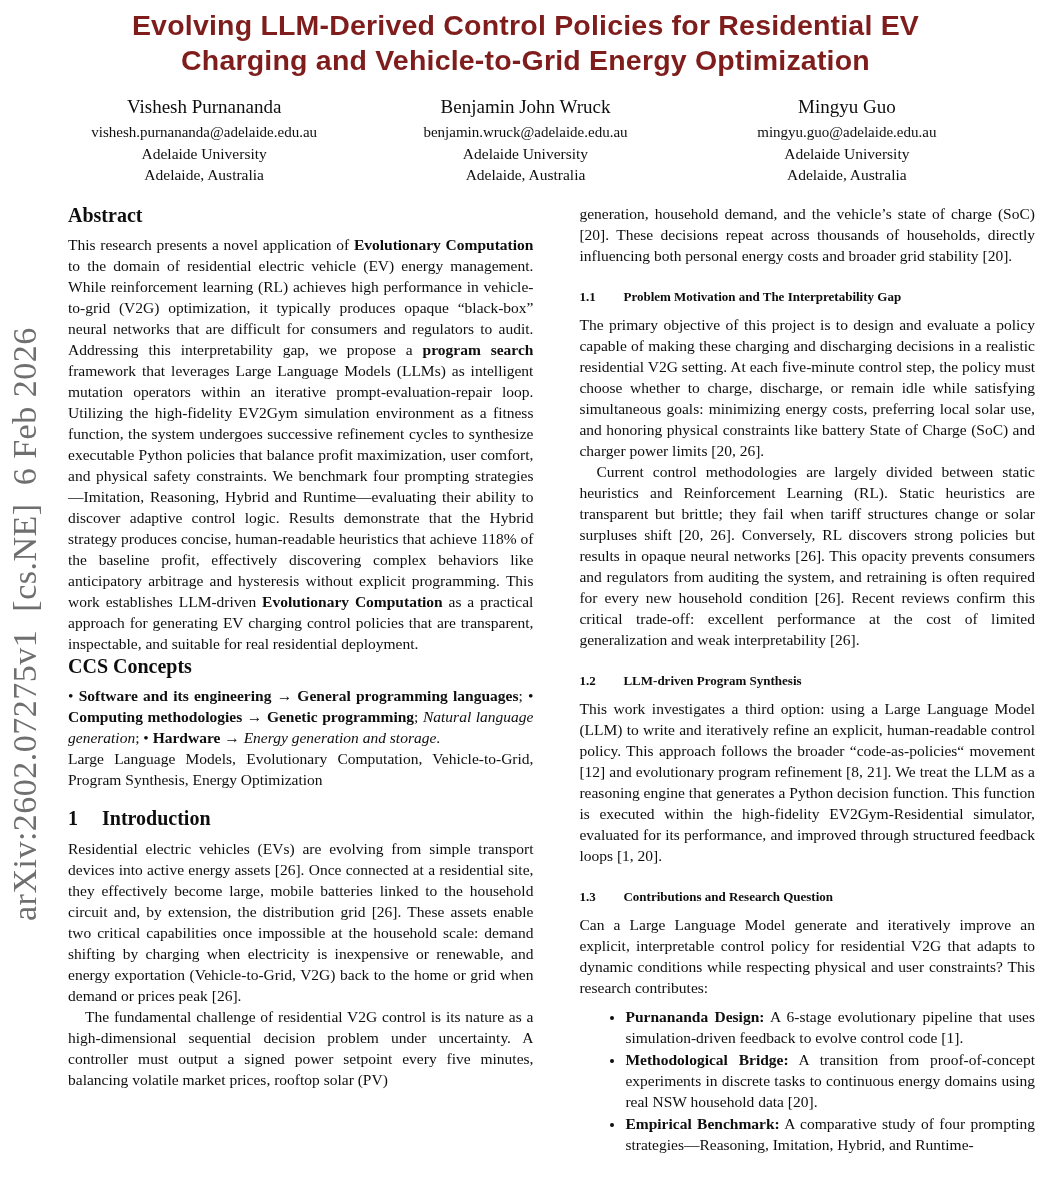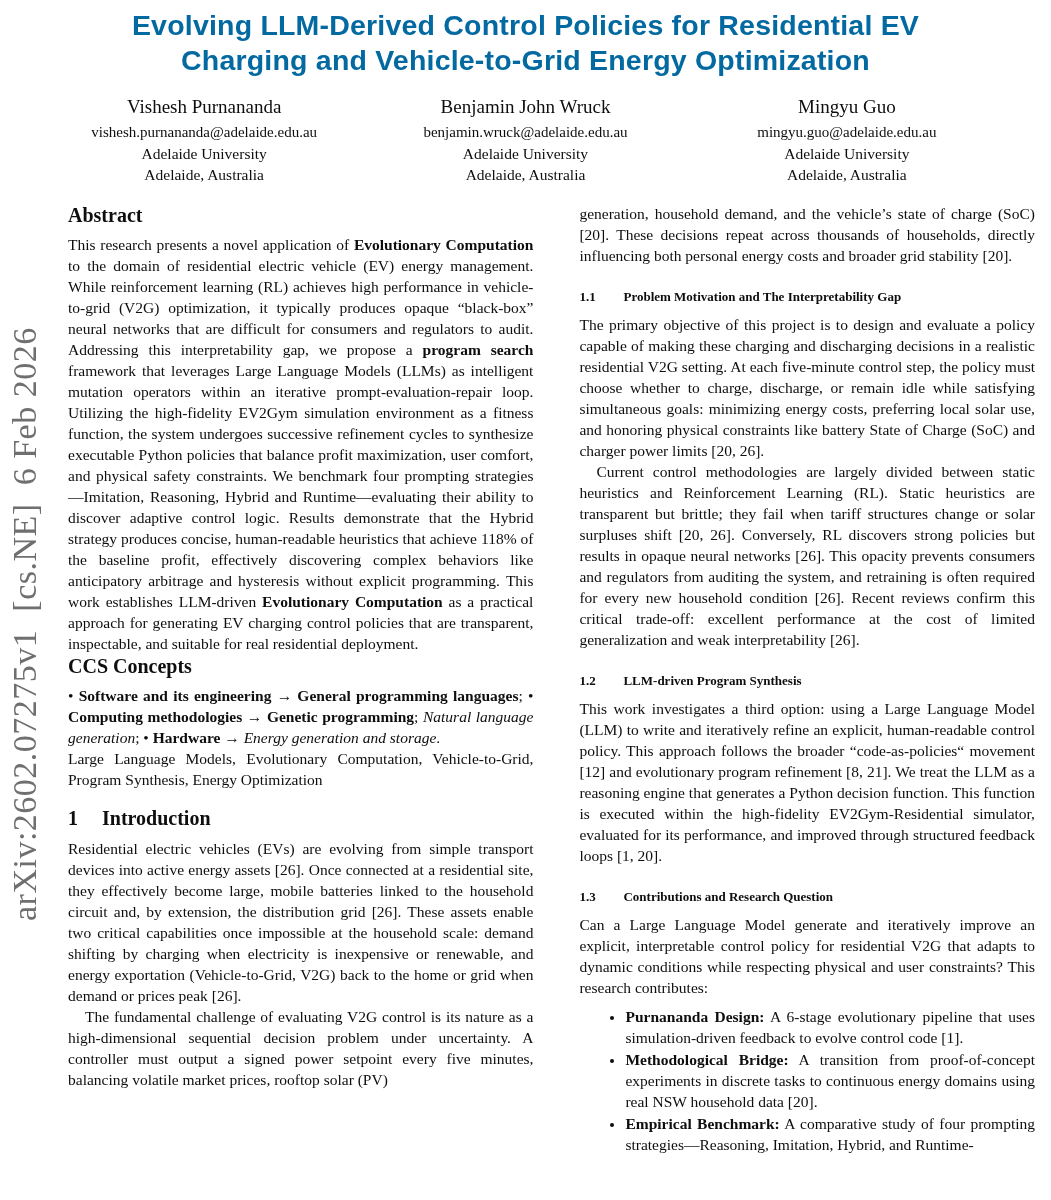--- a/index.html
+++ b/index.html
@@ -31,21 +31,21 @@
   .header { padding-top: 8px; }
   .title {
     width: 920px;
     margin: 0 auto;
     text-align: center;
     font-family: "Liberation Sans", "DejaVu Sans", sans-serif;
     font-weight: bold;
     font-size: 28.5px;
     line-height: 1.22;
     letter-spacing: 0.2px;
-    color: #0369a1;
+    color: #7f1d1d;
   }
   .authors {
     display: flex;
     justify-content: space-between;
     width: 952px;
     margin: 16px auto 0 auto;
     gap: 12px;
   }
   .author {
     flex: 1;
@@ -140,21 +140,21 @@
       <h2 class="abs-head mid">CCS Concepts</h2>
       <p class="just"><span>• </span><b>Software and its engineering</b><b> → </b><b>General programming languages</b><span>; • </span><b>Computing methodologies</b><b> → </b><b>Genetic programming</b><span>; </span><i>Natural language generation</i><span>; • </span><b>Hardware</b><b> → </b><i>Energy generation and storage</i><span>.</span></p>
 
       <p class="just">Large Language Models, Evolutionary Computation, Vehicle-to-Grid, Program Synthesis, Energy Optimization</p>
 
       <h2 class="numbered">
         <span class="num">1</span>
         <span class="t">Introduction</span>
       </h2>
       <p class="just">Residential electric vehicles (EVs) are evolving from simple transport devices into active energy assets [26]. Once connected at a residential site, they effectively become large, mobile batteries linked to the household circuit and, by extension, the distribution grid [26]. These assets enable two critical capabilities once impossible at the household scale: demand shifting by charging when electricity is inexpensive or renewable, and energy exportation (Vehicle-to-Grid, V2G) back to the home or grid when demand or prices peak [26].</p>
-      <p class="just indent">The fundamental challenge of evaluating V2G control is its nature as a high-dimensional sequential decision problem under uncertainty. A controller must output a signed power setpoint every five minutes, balancing volatile market prices, rooftop solar (PV)</p>
+      <p class="just indent">The fundamental challenge of residential V2G control is its nature as a high-dimensional sequential decision problem under uncertainty. A controller must output a signed power setpoint every five minutes, balancing volatile market prices, rooftop solar (PV)</p>
     </div>
 
     <div class="col right">
       <p class="just">generation, household demand, and the vehicle’s state of charge (SoC) [20]. These decisions repeat across thousands of households, directly influencing both personal energy costs and broader grid stability [20].</p>
 
       <h3 class="numbered">
         <span class="num">1.1</span>
         <span class="t">Problem Motivation and The Interpretability Gap</span>
       </h3>
       <p class="just">The primary objective of this project is to design and evaluate a policy capable of making these charging and discharging decisions in a realistic residential V2G setting. At each five-minute control step, the policy must choose whether to charge, discharge, or remain idle while satisfying simultaneous goals: minimizing energy costs, preferring local solar use, and honoring physical constraints like battery State of Charge (SoC) and charger power limits [20, 26].</p>

